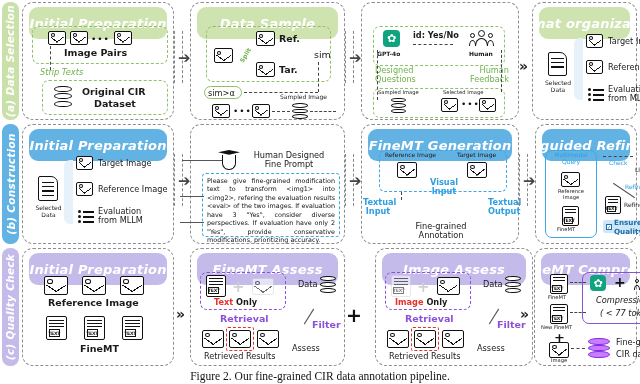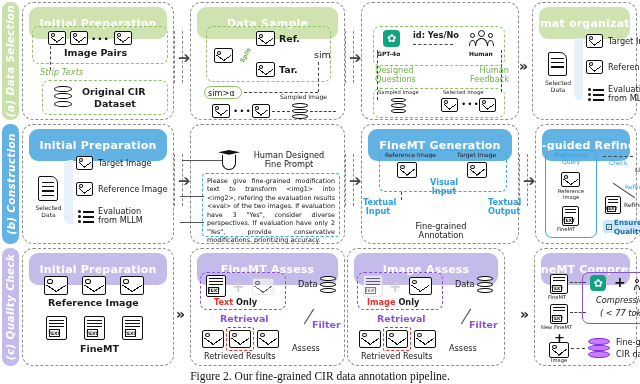--- a/index.html
+++ b/index.html
@@ -28,22 +28,22 @@
   .row3{ top:248px; height:118px; }
 
   
   .stage{
     position:absolute; top:0; bottom:0;
     border:1.3px dashed #8e8e8e; border-radius:11px;
     background:#fff;
   }
   .stitle{
     position:absolute; top:4px; left:6px; right:6px; height:32px;
-    border-radius:9px; color:#fff; font-size:11px; font-weight:bold;
-    display:flex; align-items:center; justify-content:center;
+    border-radius:9px; color:#fff; font-size:13px; font-weight:bold;
+    font-style:italic; display:flex; align-items:center; justify-content:center;
     letter-spacing:.2px; white-space:nowrap; overflow:hidden;
   }
   .row1 .stitle{ background:#cfe3b0; }
   .row2 .stitle{ background:#63b2e4; }
   .row3 .stitle{ background:#c5bbea; }
   .body{ position:absolute; top:23px; left:3px; right:3px; bottom:3px; }
 
   
   .grp{ position:absolute; border:1.1px dashed #8fc06a; border-radius:7px; }
   .grp.blue{ border-color:#3ea7e8; }
@@ -460,21 +460,21 @@
           <i style="top:0"></i>
             <i style="top:33%"></i>
             <i style="top:66%"></i>
         </div>
         <div class="sline" style="left:106px; top:44px; width:18px; transform:rotate(-58deg);"></div>
       </div>
     </div>
 
     <div class="plus" style="left:324px; top:56px; font-size:19px;">+</div>
 
-    <div class="stage" style="left:325px; width:158px;padding-left:16px;">
+    <div class="stage" style="left:353px; width:158px;padding-left:16px;">
       <div class="stitle">Image Assess</div>
       <div class="body">
         <div class="grp purple" style="left:6px; top:0; width:86px; height:38px;"></div>
         <div class="txticon" style="position:absolute; left:12px; top:3px; width:20px; height:22px; border-color:#d6d6d6; opacity:.55;">
           <div class="lines"></div>
             <div class="tag">TEXT</div>
         </div>
         <div class="plus" style="left:38px; top:6px; font-size:15px; color:#cfcfcf;">+</div>
         <div class="imgicon" style="position:absolute; left:58px; top:5px; width:23px; height:18px;"></div>
         <div class="lbl mid bold" style="left:16px; top:26px;"><span class="rd">Image</span><span> Only</span></div>

